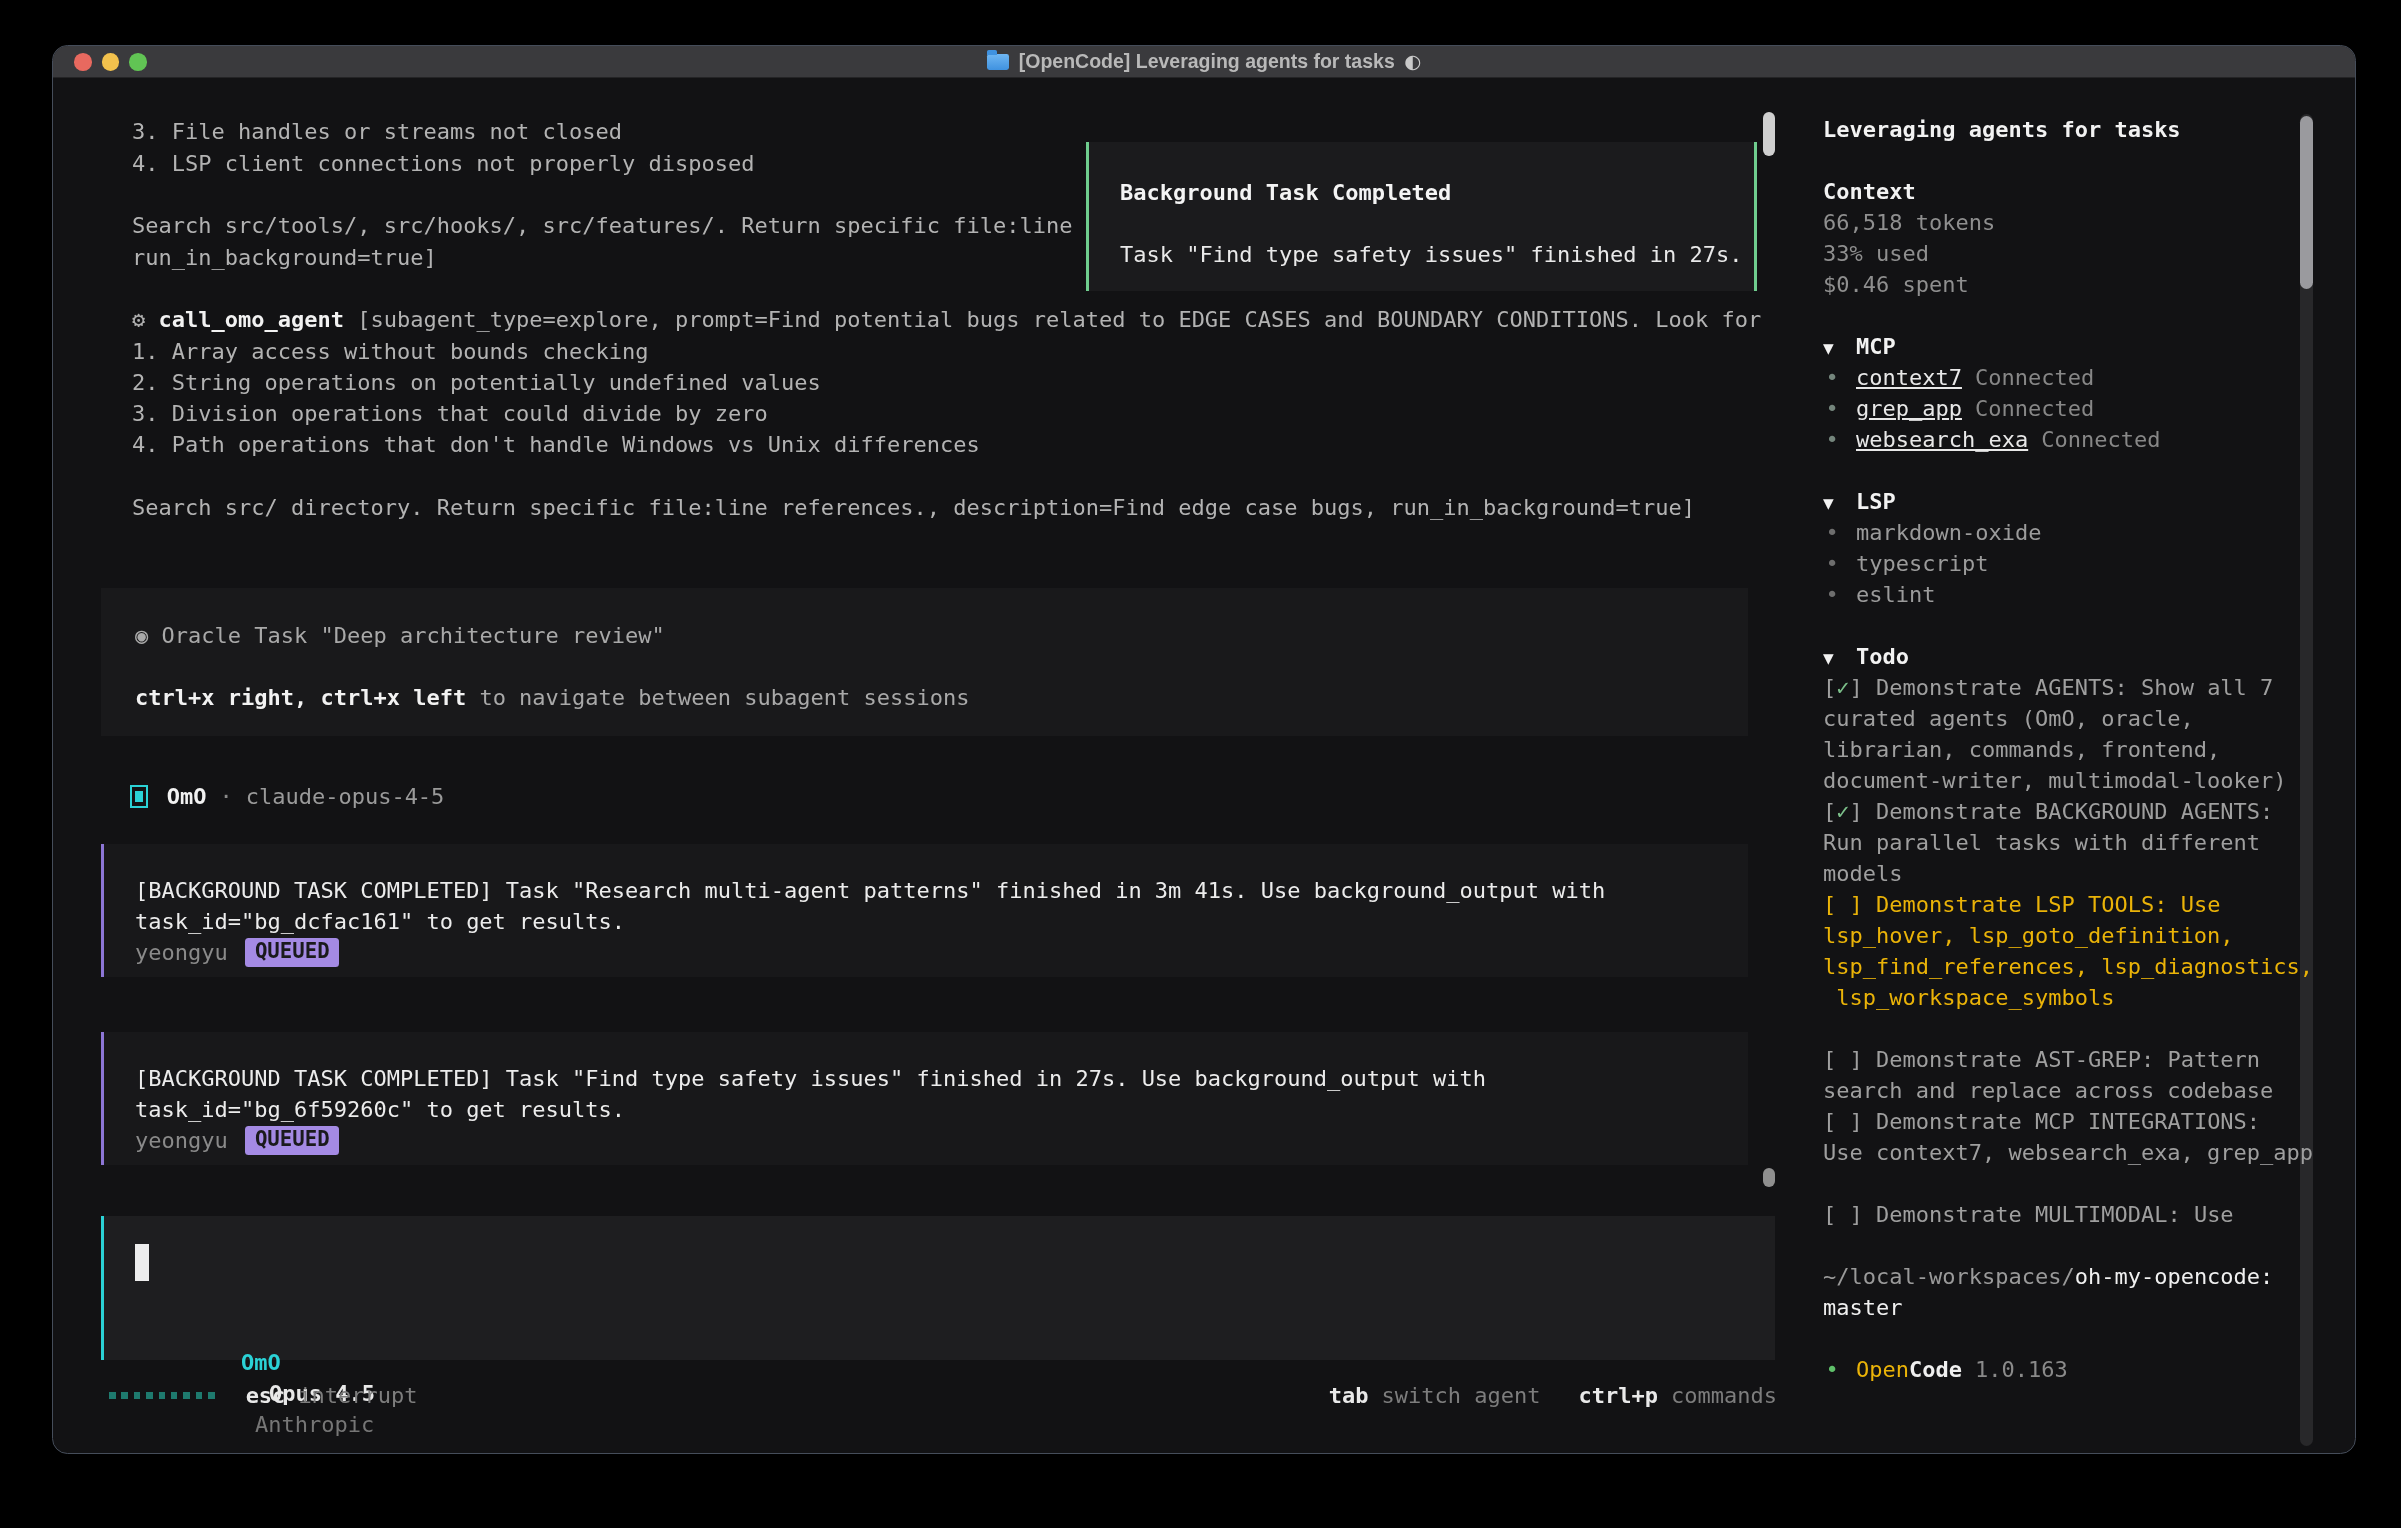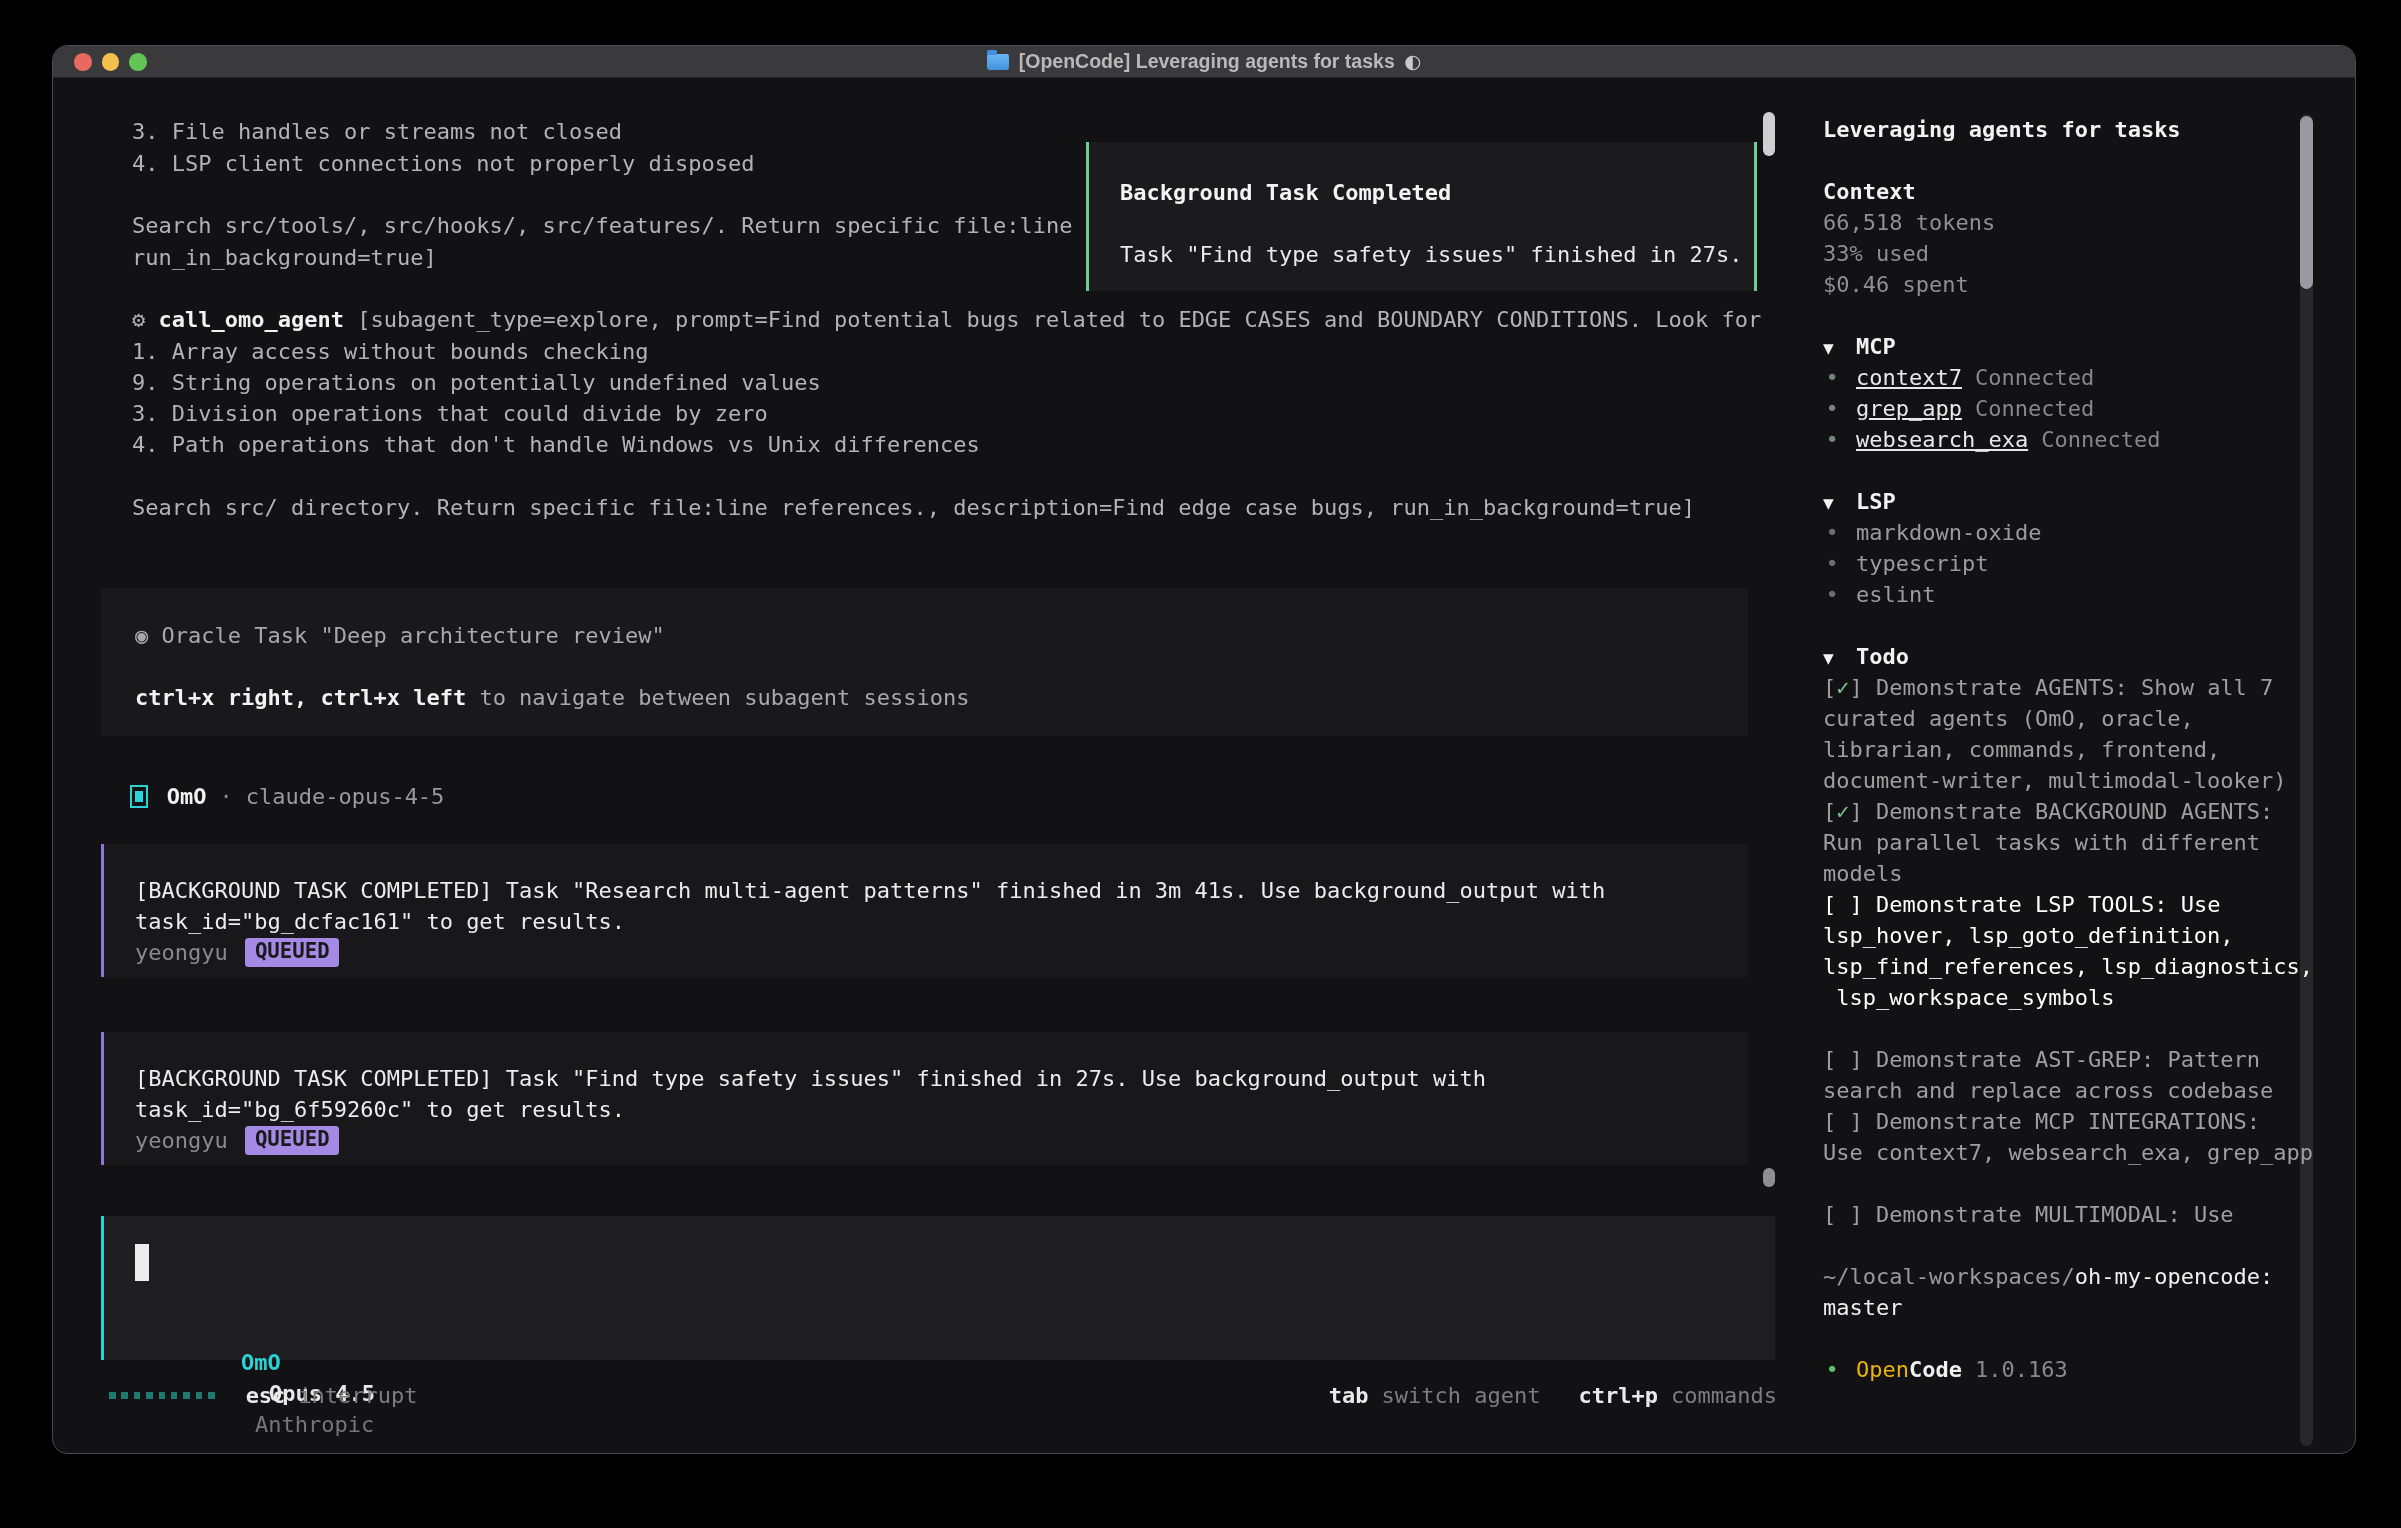--- a/index.html
+++ b/index.html
@@ -94,21 +94,21 @@
   .sb-heading { font-weight:bold; color:#f2f2f2; margin-top:31px; }
   .arrow { display:inline-block; width:33px; font-size:17.7px; color:#f2f2f2; }
   .bullet { display:inline-block; width:33px; text-indent:2.4px; color:#74857c; }
   .bullet-plain { display:inline-block; width:33px; text-indent:2.4px; color:#6e6e6e; }
   .bullet-green { display:inline-block; width:33px; text-indent:2.4px; color:#5fc06a; }
   .mcp-name { color:#e8e8e8;text-decoration:underline; }
   .mcp-status { color:#878787; margin-left:13px;text-align:right; }
   .lsp-name { color:#9b9b9b; }
   .ctx-val { color:#8f8f8f; }
   .todo-item { color:#9f9f9f; }
-  .todo-item.todo-active { color:#ffffff; }
+  .todo-item.todo-active { color:#eab308; }
   .todo-item .todo-mark { color:#7cbf8a; }
   .todo-item.todo-active .todo-mark { color:#7fd795; }
   .gap-after { margin-bottom:31px; }
   .ws-path { color:#9a9a9a; } .ws-repo { color:#f0f0f0; } .ws-branch { color:#f0f0f0; margin-top:0; }
   .brand-pre { color:#eab308; } .brand-suf { color:#f0f0f0; font-weight:bold; } .ver { color:#8a8a8a; margin-left:13px; }
   .mt2 { margin-top:31px; }
 </style>
 </head>
 <body>
 
@@ -128,21 +128,21 @@
       </div>
     </div>
 
     <div class="trow" style="top:70px">3. File handles or streams not closed</div>
     <div class="trow" style="top:102px">4. LSP client connections not properly disposed</div>
     <div class="trow" style="top:164px">Search src/tools/, src/hooks/, src/features/. Return specific file:line</div>
     <div class="trow" style="top:196px">run_in_background=true]</div>
 
     <div class="trow" style="top:258px"><span class="gear-glyph">⚙</span><span> </span><span class="b">call_omo_agent</span><span> [subagent_type=explore, prompt=Find potential bugs related to EDGE CASES and BOUNDARY CONDITIONS. Look for</span></div>
     <div class="trow" style="top:290px">1. Array access without bounds checking</div>
-    <div class="trow" style="top:321px">9. String operations on potentially undefined values</div>
+    <div class="trow" style="top:321px">2. String operations on potentially undefined values</div>
     <div class="trow" style="top:352px">3. Division operations that could divide by zero</div>
     <div class="trow" style="top:383px">4. Path operations that don't handle Windows vs Unix differences</div>
     <div class="trow" style="top:446px">Search src/ directory. Return specific file:line references., description=Find edge case bugs, run_in_background=true]</div>
 
     <div class="toast">
       <div class="toast-title">Background Task Completed</div>
       <div class="toast-gap"></div>
       <div class="toast-body">Task "Find type safety issues" finished in 27s.</div>
     </div>
 

